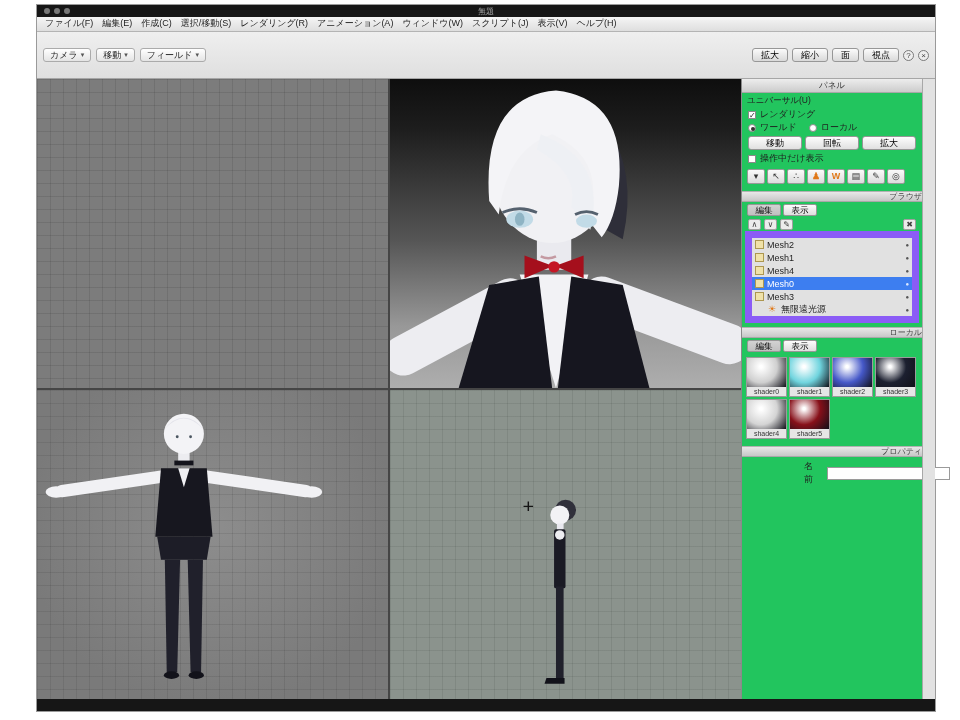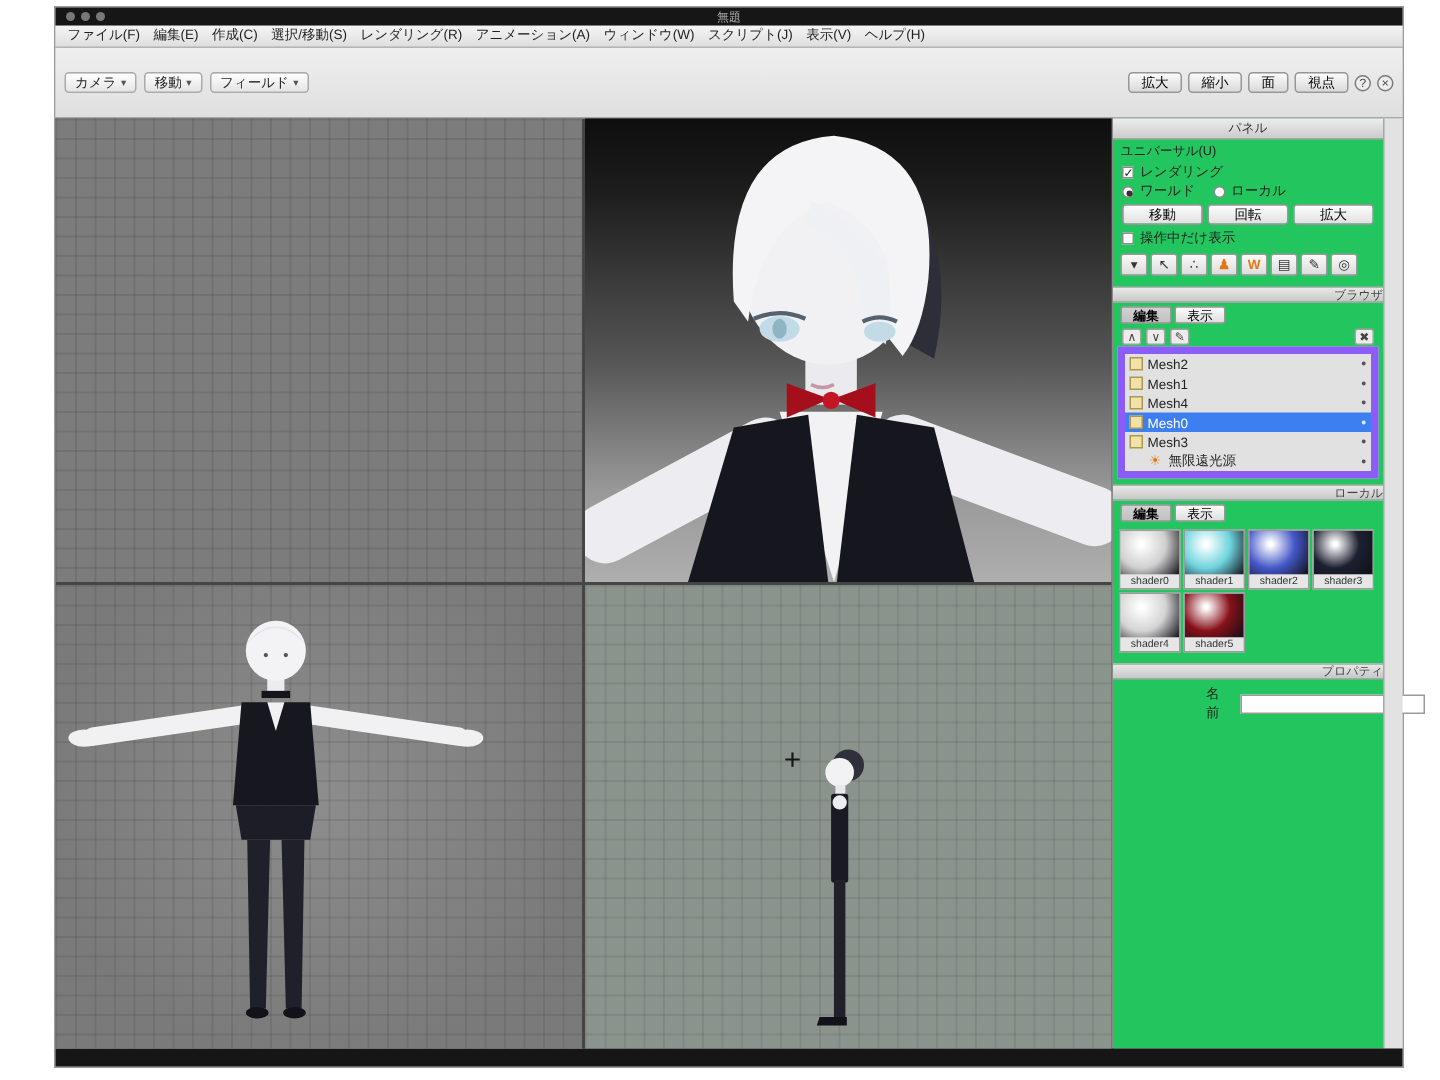--- a/index.html
+++ b/index.html
@@ -69,26 +69,26 @@
   .p-tools { display:flex; gap:2px; padding:4px 5px 3px; }
   .tool-btn { width:18px; height:15px; border:1px solid #999; border-radius:2px;
               background:linear-gradient(#fafafa,#dcdcdc); font-size:9px; line-height:13px; color:#333; padding:0; }
   .tool-btn.orange { color:#e07818; font-weight:bold; }
   .p-divider { height:11px; margin-top:4px; background:linear-gradient(#e8e8e8,#c7c7c7);
                border-top:1px solid #b2b2b2; border-bottom:1px solid #a8a8a8;
                text-align:right; font-size:8px; line-height:10px; color:#444; }
   .p-tabs { display:flex; gap:2px; padding:2px 5px; }
   .tab-btn { width:34px; height:12px; border:1px solid #979797; border-radius:2px;
              background:linear-gradient(#fcfcfc,#dedede); font-size:8.5px; line-height:10px; }
-  .tab-btn.active { background:linear-gradient(#d2d2d2,#c0c0c0);font-weight:bold; }
+  .tab-btn.active { background:linear-gradient(#d2d2d2,#c0c0c0); }
   .p-listbar { display:flex; gap:3px; align-items:center; padding:1px 6px; height:13px; }
   .lb-icon { width:13px; height:11px; border:1px solid #a0a0a0; border-radius:2px; background:#ececec;
              font-size:8px; line-height:9px; text-align:center; color:#444; padding:0; }
   .lb-spacer { flex:1; }
-  .p-list { margin:0 3px; background:#e1e1e1; border:5px solid #8b5cf6; }
+  .p-list { margin:0 3px; background:#e1e1e1; border:7px solid #8b5cf6; }
   .row { display:flex; align-items:center; gap:3px; height:13px; padding:0 3px; }
   .row.sel-row { background:#3d7ef0; color:#fff; }
   .row.child { padding-left:16px; }
   .obj-icon { width:9px; height:9px; background:#f0e2a8; border:1px solid #ad9750; flex:0 0 auto; }
   .sun-icon { width:10px; color:#e07818; font-size:9px; line-height:9px; flex:0 0 auto; background:none; border:none; }
   .obj-label { flex:1; overflow:hidden; white-space:nowrap; }
   .vis-dot { font-size:6px; color:#555; }
   .row.sel-row .vis-dot { color:#dce8ff; }
 
   .p-shaders { display:flex; flex-wrap:wrap; gap:2px; padding:3px 4px; }

